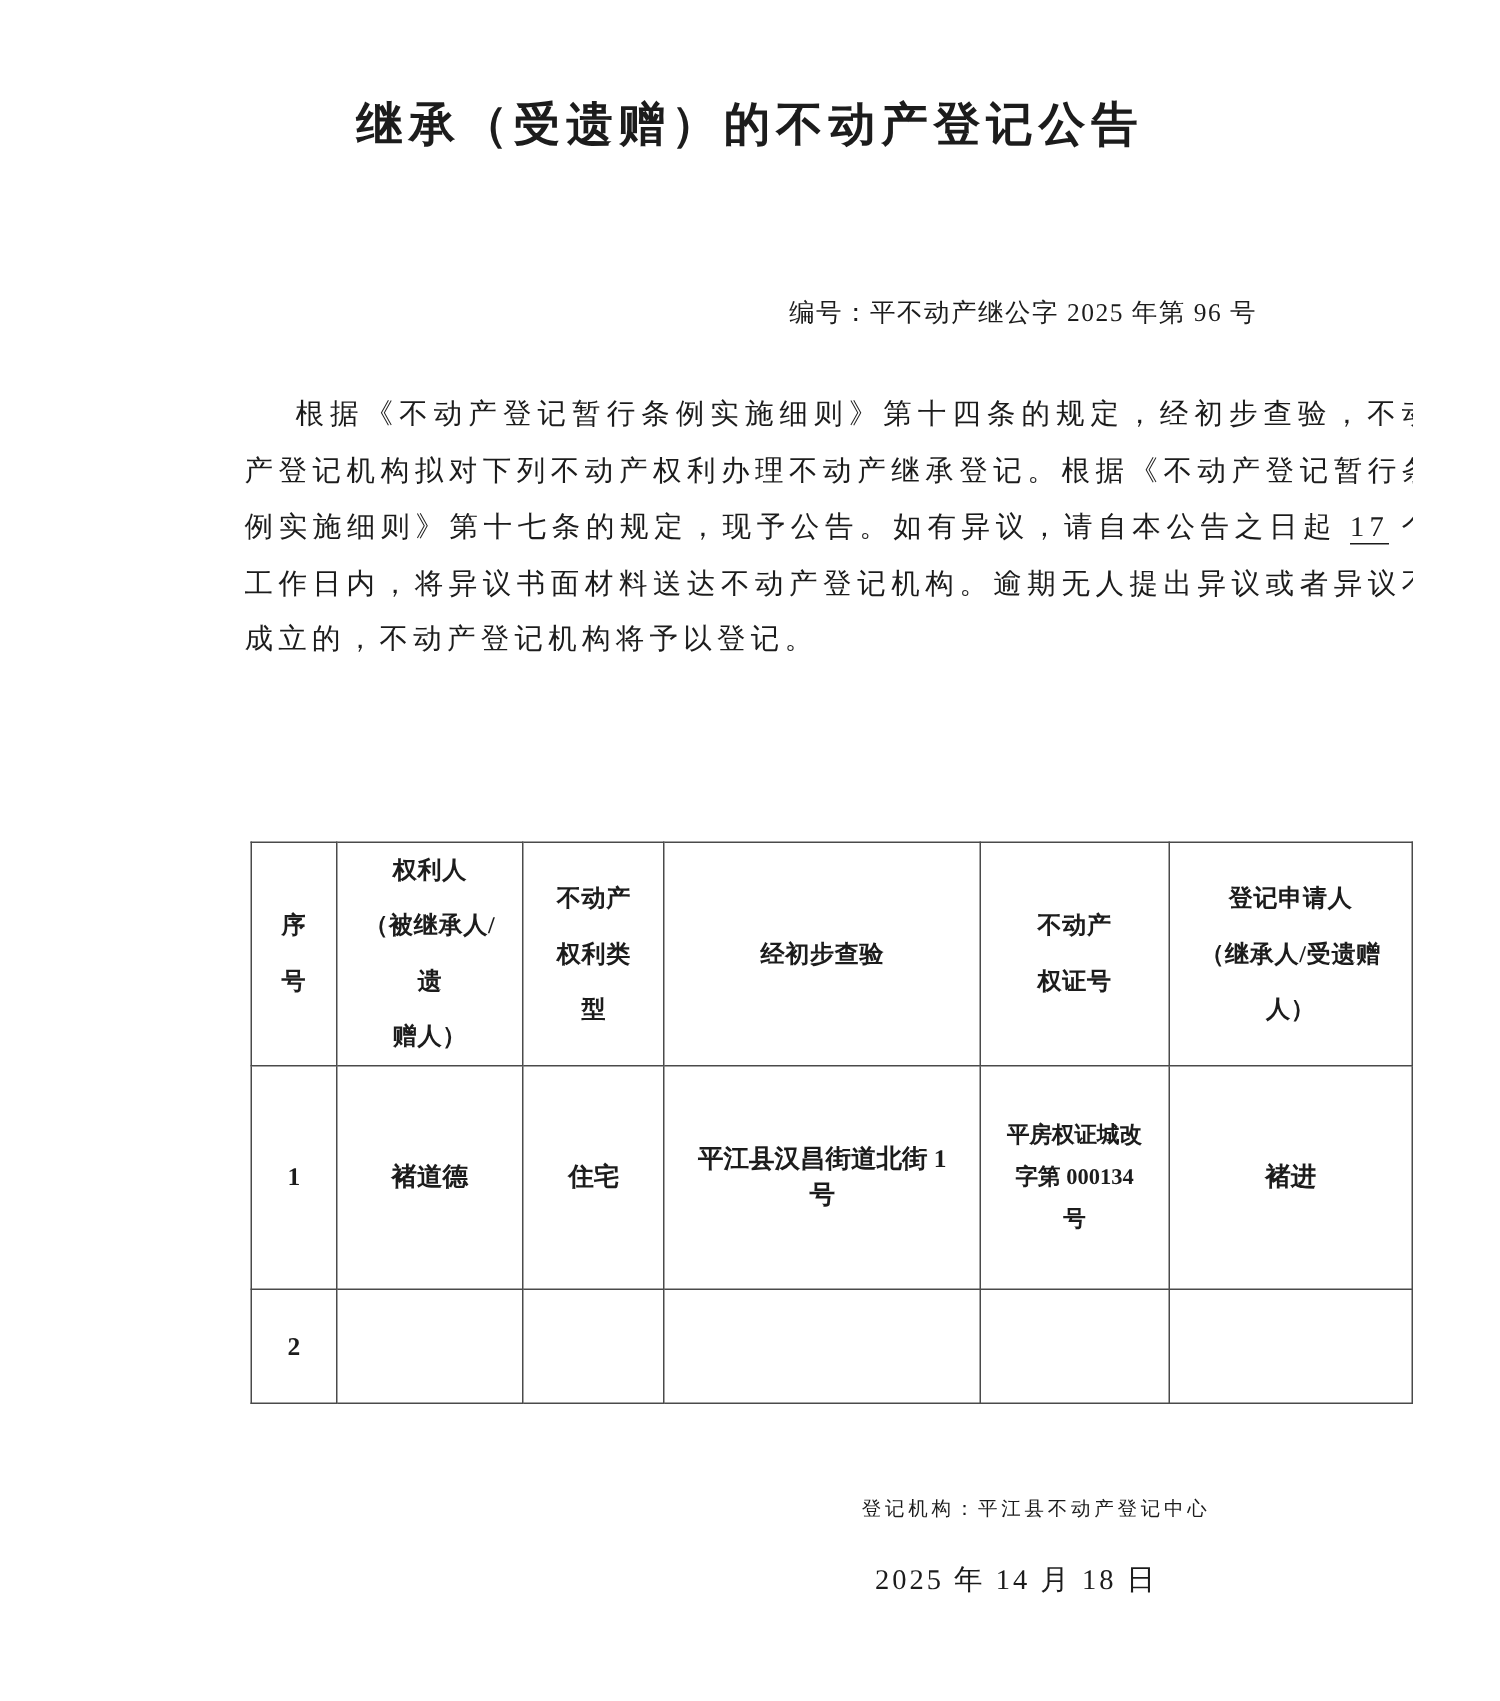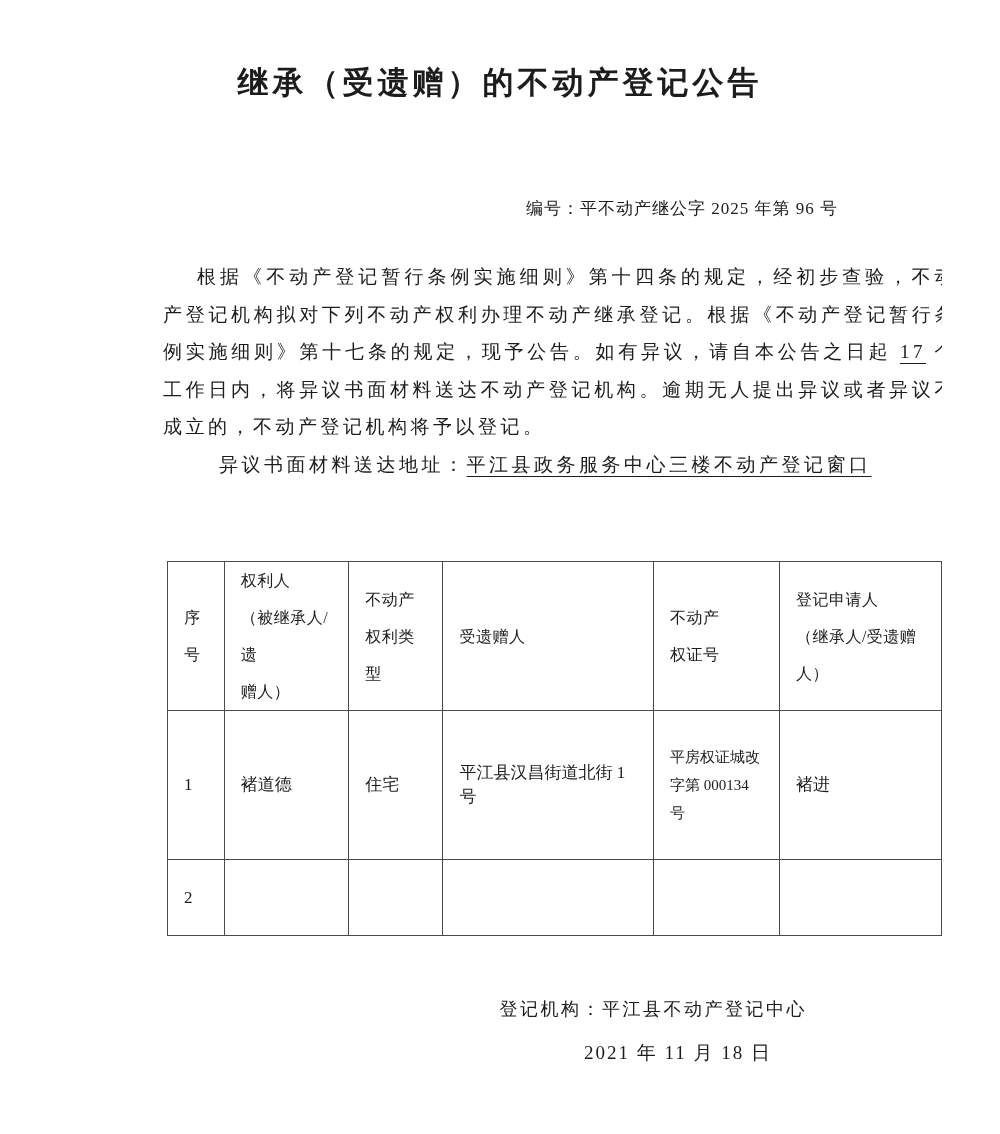--- a/index.html
+++ b/index.html
@@ -52,38 +52,38 @@
   }
   .doc-table {
     position: absolute;
     left: 109px;
     top: 561px;
     border-collapse: collapse;
     table-layout: fixed;
   }
   .doc-table th, .doc-table td {
     border: 1px solid #4a4a4a;
-    text-align: left;
+    text-align: center;
     vertical-align: middle;
-    font-weight: normal;
+    font-weight: bold;
     white-space: pre-line;
     padding: 0 16px;
     overflow: hidden;
   }
   .doc-table thead tr { height: 112px; }
   .doc-table thead th { font-size: 16px; line-height: 37px; letter-spacing: 0.5px; }
   .doc-table tbody tr.row-1 { height: 149px; }
   .doc-table tbody tr.row-2 { height: 76px; }
   .doc-table tbody td { font-size: 17px; line-height: 24px; }
   .doc-table tbody td.small { font-size: 15px; line-height: 28px; }
   .footer-agency {
     position: absolute;
     top: 997px;
     right: 135px;
-    font-size: 18px;
+    font-size: 13px;
     letter-spacing: 2.5px;
     white-space: nowrap;
   }
   .footer-date {
     position: absolute;
     top: 1040px;
     right: 170px;
     font-size: 19px;
     letter-spacing: 2px;
     white-space: nowrap;
@@ -93,41 +93,40 @@
 <body>
 
 <div class="page">
 
   <div class="title">继承（受遗赠）的不动产登记公告</div>
 
   <div class="doc-number">编号：平不动产继公字 2025 年第 96 号</div>
 
   <div class="body-text">
     <p class="para-main" id="notice-paragraph"><span>根据《不动产登记暂行条例实施细则》第十四条的规定，经初步查验，不动产登记机构拟对下列不动产权利办理不动产继承登记。根据《不动产登记暂行条例实施细则》第十七条的规定，现予公告。如有异议，请自本公告之日起 </span><span class="u">17</span><span> 个工作日内，将异议书面材料送达不动产登记机构。逾期无人提出异议或者异议不成立的，不动产登记机构将予以登记。</span></p>
-    <p class="indent-line"><span>异议书面材料送达地址：</span><span class="u">平江县政务服务中心三楼不动产登记窗口</span></p>
   </div>
 
   <table class="doc-table">
     <colgroup id="table-cols">
         <col style="width: 57px;">
         <col style="width: 127px;">
         <col style="width: 96px;">
         <col style="width: 217px;">
         <col style="width: 128px;">
         <col style="width: 166px;">
       </colgroup>
     <thead>
       <tr id="table-header-row">
           <th>序号</th>
           <th>权利人
 （被继承人/遗
 赠人）</th>
           <th>不动产
 权利类型</th>
-          <th>受遗赠人</th>
+          <th>经初步查验</th>
           <th>不动产
 权证号</th>
           <th>登记申请人
 （继承人/受遗赠人）</th>
         </tr>
     </thead>
     <tbody id="table-body">
         <tr class="row-1">
           <td>1</td>
           <td>褚道德</td>
@@ -144,15 +143,15 @@
           <td></td>
           <td></td>
           <td class="small"></td>
           <td></td>
         </tr>
       </tbody>
   </table>
 
   <div class="footer-agency">登记机构：平江县不动产登记中心</div>
 
-  <div class="footer-date">2021 年 11 月 18 日</div>
+  <div class="footer-date">2025 年 14 月 18 日</div>
 
 </div>
 
 </body></html>

